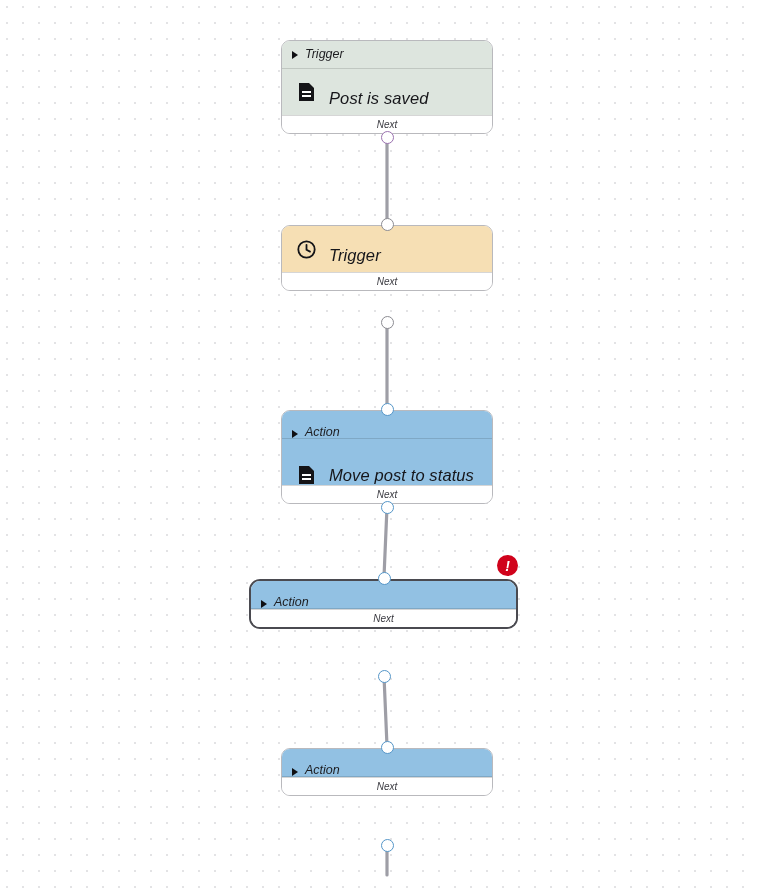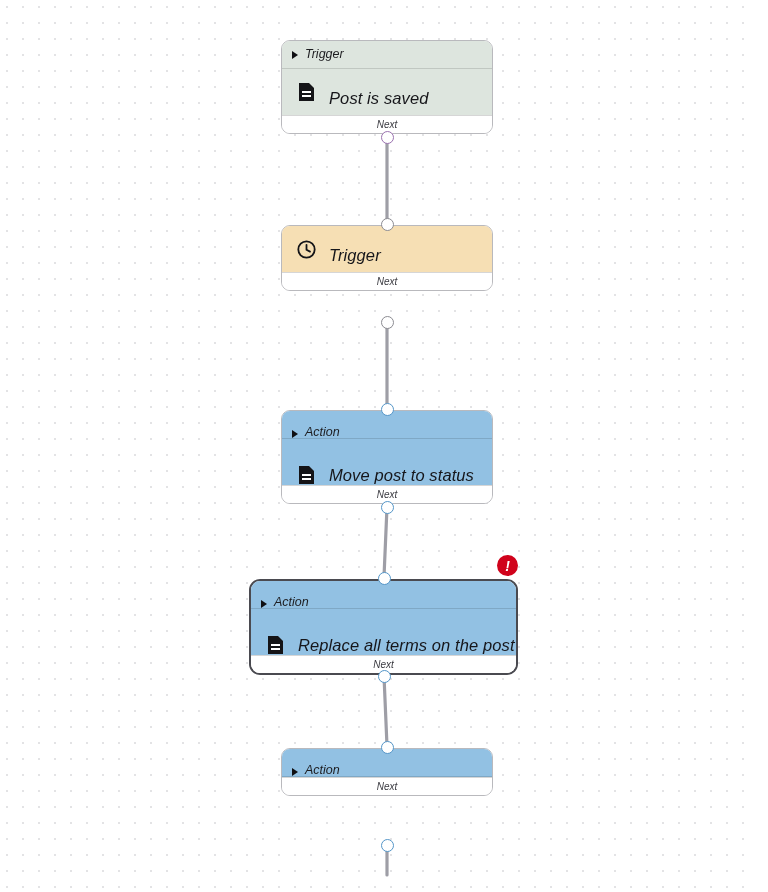--- a/index.html
+++ b/index.html
@@ -220,30 +220,20 @@
     </div>
   </div>
   <div class="port port-blue" style="left:381px; top:403px;"></div>
   <div class="port port-blue" style="left:381px; top:501px;"></div>
 
   <div class="node theme-action selected" style="left:249px; top:579px; width:269px;">
     <div class="node-header">
       <span class="disclosure"></span>
       <span class="node-header-label">Action</span>
     </div>
-    <div class="node-body">
-      <span class="node-icon">
-        <svg width="17" height="20" viewBox="0 0 17 20">
-          <path d="M1 1 h10 l5 5 v13 h-15 z" fill="#141417"></path>
-          <rect x="4" y="9" width="9" height="2" fill="#ffffff"></rect>
-          <rect x="4" y="13" width="9" height="2" fill="#ffffff"></rect>
-        </svg>
-      </span>
-      <span class="node-title">Replace all terms on the post</span>
-    </div>
     <div class="node-footer">
       <span class="node-footer-label">Next</span>
     </div>
   </div>
   <div class="port port-blue" style="left:378px; top:572px;"></div>
   <div class="port port-blue" style="left:378px; top:670px;"></div>
   <div class="error-badge" style="left:497px; top:555px;">
     <span class="bang">!</span>
   </div>
 

